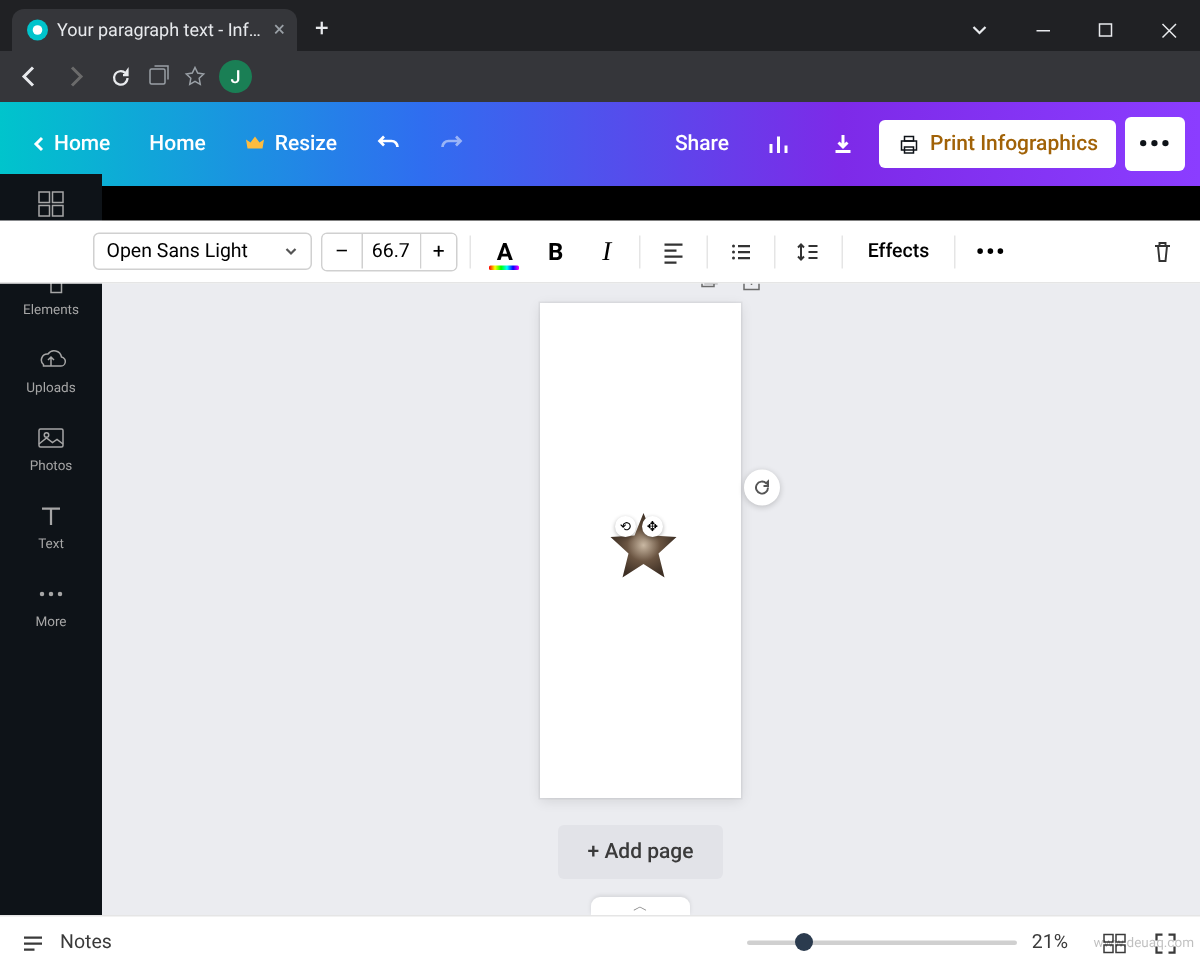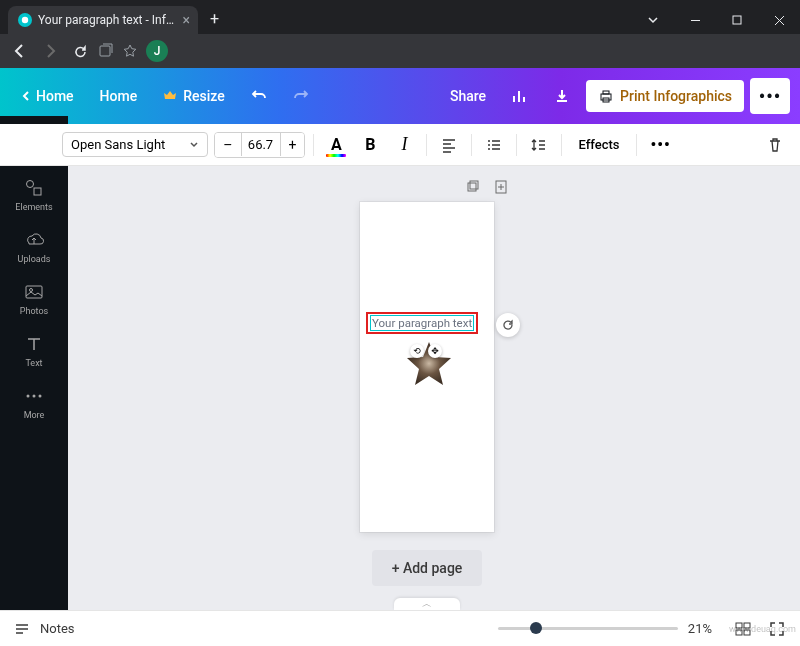--- a/index.html
+++ b/index.html
@@ -28,21 +28,21 @@
 .cbtn { padding: 6px 10px; border-radius: 4px; display: flex; align-items: center; gap: 6px; }
 .cbtn.home { gap: 4px; }
 .crown { width: 14px; height: 14px; }
 .spacer { flex: 1; }
 .trybtn { background: rgba(255,255,255,0.15); border-radius: 4px; }
 .printbtn { background: #fff; color: #a16207; border-radius: 4px; padding: 8px 12px; display: flex; align-items: center; gap: 6px; }
 .iconbtn { width: 36px; height: 36px; display: flex; align-items: center; justify-content: center; }
 .morebtn { background: #fff; color: #0e1318; border-radius: 4px; width: 40px; height: 36px; display: flex; align-items: center; justify-content: center; font-size: 18px; font-weight: bold; letter-spacing: 1px; }
 
 
-.toolbar { height: 42px; background: #fff; border-bottom: 1px solid #e5e5e5; display: flex; align-items: center; padding: 0 10px 0 62px; gap: 6px; position: relative; z-index: 2; }
+.toolbar { height: 42px; background: #fff; border-bottom: 1px solid #e5e5e5; display: flex; align-items: center; padding: 0 10px 0 62px; gap: 6px; position: relative; z-index: 2; margin-top: 23px; }
 .fontselect { border: 1px solid #d0d0d0; border-radius: 4px; padding: 4px 8px; font-size: 13px; display: flex; align-items: center; gap: 24px; cursor: pointer; }
 .stepper { border: 1px solid #d0d0d0; border-radius: 4px; display: flex; align-items: center; overflow: hidden; }
 .stepper button { border: none; background: #fff; padding: 4px 8px; font-size: 14px; cursor: pointer; }
 .stepper input { border: none; border-left: 1px solid #d0d0d0; border-right: 1px solid #d0d0d0; width: 40px; text-align: center; font-size: 13px; padding: 4px 0; }
 .tbtn { padding: 4px 6px; border-radius: 4px; display: flex; align-items: center; justify-content: center; min-width: 28px; height: 28px; cursor: pointer; }
 .tsep { width: 1px; height: 22px; background: #e5e5e5; margin: 0 2px; }
 .textcolor { position: relative; font-weight: 700; font-size: 16px; }
 .textcolor::after { content: ""; position: absolute; bottom: 2px; left: 4px; right: 4px; height: 3px; background: linear-gradient(90deg, #ff0000, #ffff00, #00ff00, #00ffff, #0000ff, #ff00ff); border-radius: 1px; }
 .bold { font-weight: 700; font-size: 16px; }
 .italic { font-style: italic; font-family: serif; font-size: 18px; }
@@ -291,23 +291,20 @@
           </svg>
         </div>
       <div>
           <svg width="16" height="16" viewBox="0 0 16 16">
             <rect x="3" y="3" width="10" height="12" stroke="#6b6b6b" fill="none"></rect>
             <path d="M8 6v6M5 9h6" stroke="#6b6b6b"></path>
           </svg>
         </div>
     </div>
     <div class="page">
-      <div class="textbox">
-        <div class="textbox-inner">Your paragraph text</div>
-      </div>
       <div class="rotate-handle">
           <svg width="14" height="14" viewBox="0 0 14 14">
             <path d="M11 7a4 4 0 11-1.2-2.8L11 3v3H8" stroke="#555" stroke-width="1.3" fill="none"></path>
           </svg>
         </div>
       <svg class="star" width="50" height="48" viewBox="0 0 50 48">
         <defs>
             <radialGradient id="g">
               <stop offset="0" stop-color="#c9b8a3"></stop>
               <stop offset=".5" stop-color="#6b5542"></stop>

